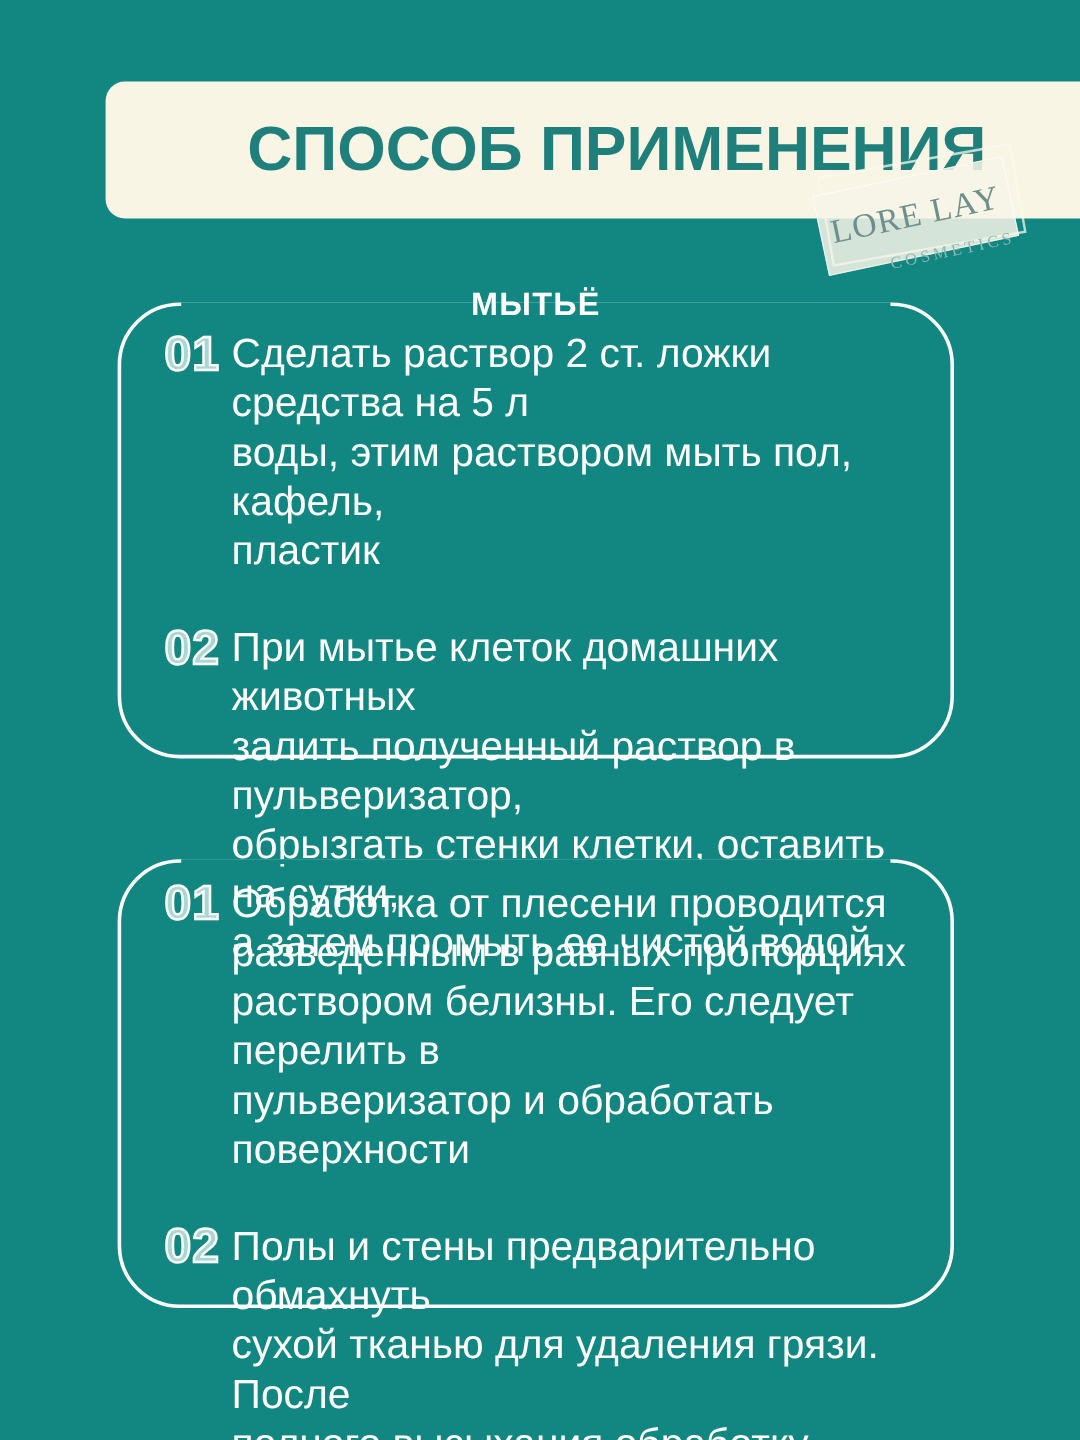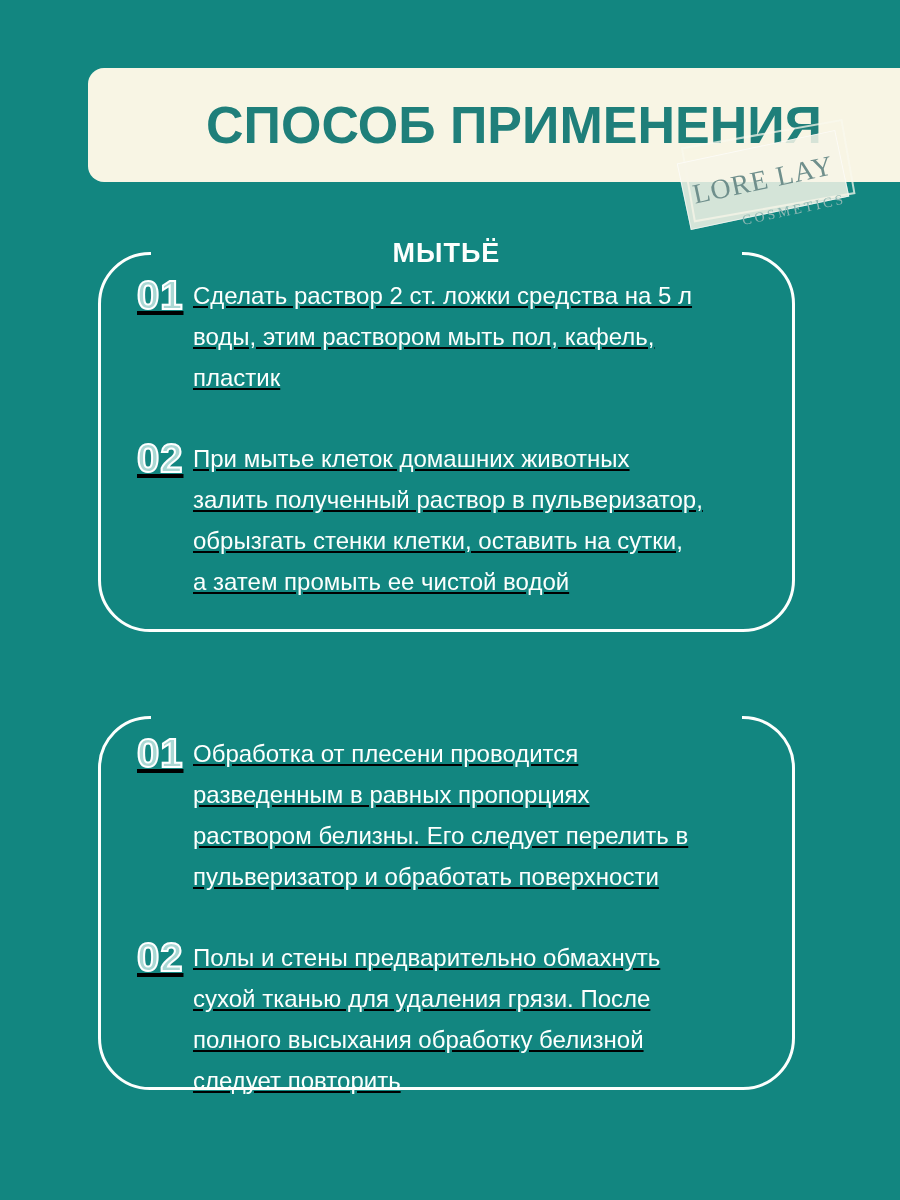--- a/index.html
+++ b/index.html
@@ -53,21 +53,20 @@
   .stamp .sub{
     position:absolute;right:4px;bottom:-2px;
     font-family:"Liberation Serif", serif;
     font-size:14px;color:#8fb7b3;letter-spacing:3px;white-space:nowrap;
   }
   
   .box{
     position:absolute;left:98px;width:697px;
     border:3px solid var(--white);
     border-radius:52px;
-    text-decoration:underline;
   }
   .box::before{ 
     content:"";position:absolute;top:-3px;left:50px;right:50px;height:4px;
     background:var(--bg);
   }
   .box-1{top:252px;height:380px;}
   .box-2{top:716px;height:374px;}
   .box-title{
     position:absolute;top:0;left:0;right:0;
     transform:translateY(-54%);
@@ -81,21 +80,21 @@
   .item + .item{margin-top:40px;}
   .item-number{
     flex:0 0 56px;
     font-size:40px;font-weight:bold;line-height:41px;
     color:var(--num-fill);
     -webkit-text-stroke:2px #ffffff;
     letter-spacing:1px;
   }
   .item-text{
     flex:1;
-    font-size:24px;line-height:41px;color:var(--white);
+    font-size:34px;line-height:41px;color:var(--white);
     white-space:pre-line;
   }
 </style>
 </head>
 <body>
 
 <div class="banner">
   <h1>СПОСОБ ПРИМЕНЕНИЯ</h1>
 </div>
 

